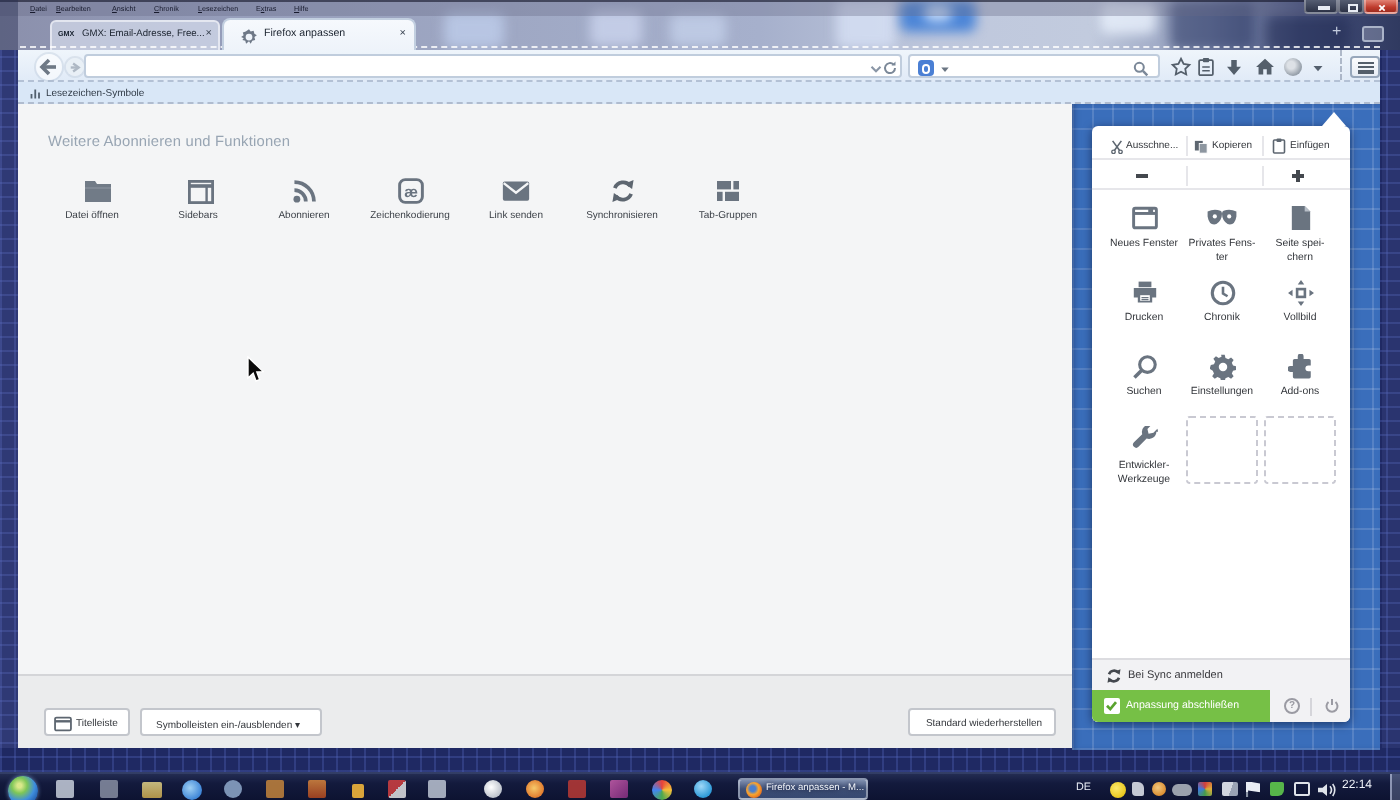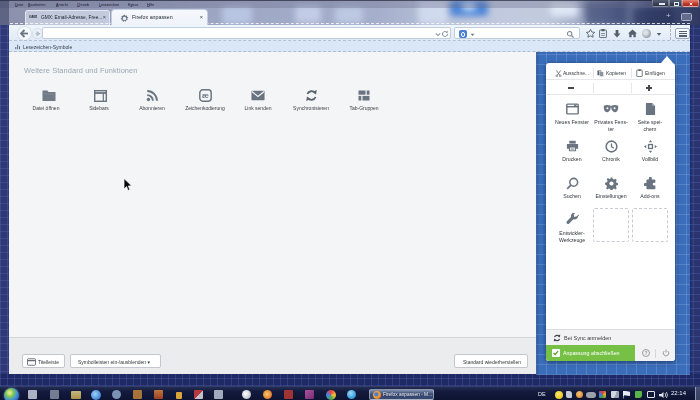--- a/index.html
+++ b/index.html
@@ -155,21 +155,21 @@
 
   <div class="abs" style="left:9px;top:41px;width:681px;height:11px;background:#d9e7f7;">
     <div class="abs" style="left:0px;bottom:0px;width:681px;border-top:1px dashed rgba(148,160,180,.6);"></div>
     <svg class="abs" style="left:6px;top:3px;" width="6" height="6" viewBox="0 0 8 8">
         <path d="M1 7V4M3.5 7V1M6 7V3" stroke="#52606e" stroke-width="1.2"></path>
       </svg>
     <div class="t" style="left:14px;top:2.5px;font-size:5px;color:#323c48;">Lesezeichen-Symbole</div>
   </div>
 
   <div class="abs" style="left:9px;top:52px;width:527px;height:285px;background:#f4f5f6;">
-    <div class="t" style="left:15px;top:14px;font-size:7.4px;color:#98a5b3;letter-spacing:.1px;">Weitere Standard und Funktionen</div>
+    <div class="t" style="left:15px;top:14px;font-size:7.4px;color:#98a5b3;letter-spacing:.1px;">Weitere Abonnieren und Funktionen</div>
 
     <svg class="abs" style="left:32.5px;top:37px;" width="14" height="12.5" viewBox="0 0 14 12.5">
         <path fill="#717b87" d="M0.5 1.5 h5 l1 1.5 h7 v9 h-13 z"></path>
         <path fill="#8b939e" d="M0.5 4.5 h13 v1 h-13 z" opacity=".6"></path>
       </svg>
     <svg class="abs" style="left:85px;top:37.5px;" width="13" height="12" viewBox="0 0 13 12">
         <rect x="0.7" y="0.7" width="11.6" height="10.6" fill="none" stroke="#6a7480" stroke-width="1.4"></rect>
         <path d="M0.7 3 h11.6" stroke="#6a7480" stroke-width="1.8"></path>
         <path d="M9.3 3 V11.3" stroke="#6a7480" stroke-width="1.2"></path>
       </svg>

